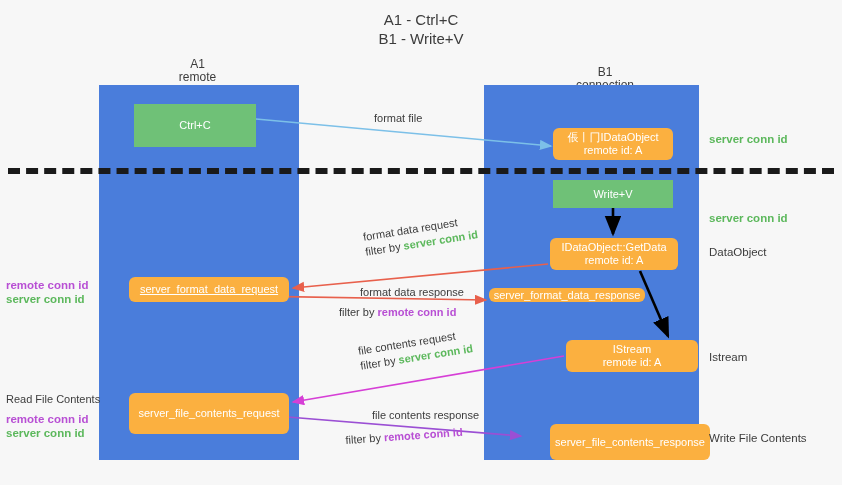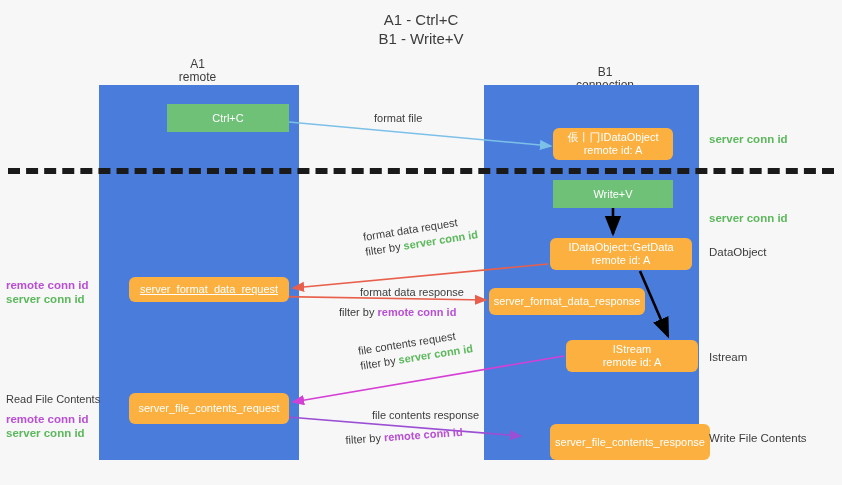--- a/index.html
+++ b/index.html
@@ -81,28 +81,28 @@
     text-align: center;
     color: #ffffff;
     font-size: 11px;
     line-height: 13px;
     padding: 2px 6px;
   }
   .box.green { background: #6fc177; }
   .box.orange { background: #fbb040; border-radius: 6px; }
   .box .l2 { font-size: 11px; }
 
-  #box-ctrl-c      { left: 134px; top: 104px; width: 122px; height: 28px; margin-left: 33px; }
+  #box-ctrl-c      { left: 134px; top: 104px; width: 122px; height: 43px; }
   #box-idataobject { left: 553px; top: 128px; width: 120px; height: 32px; }
   #box-ctrl-v      { left: 553px; top: 180px; width: 120px; height: 28px; }
-  #box-getdata     { left: 550px; top: 238px; width: 142px; height: 32px; }
+  #box-getdata     { left: 550px; top: 238px; width: 128px; height: 32px; }
   #box-istream     { left: 566px; top: 340px; width: 132px; height: 32px; }
   #box-fdreq       { left: 129px; top: 277px; width: 160px; height: 25px; text-decoration: underline; }
-  #box-fdresp      { left: 489px; top: 288px; width: 156px; height: 27px; }
-  #box-fcreq       { left: 129px; top: 393px; width: 160px; height: 31px; }
+  #box-fdresp      { left: 489px; top: 288px; width: 156px; height: 14px; }
+  #box-fcreq       { left: 129px; top: 393px; width: 160px; height: 41px; }
   #box-fcresp      { left: 550px; top: 424px; width: 160px; height: 36px; }
 
   
   .side-note {
     position: absolute;
     font-size: 11.5px;
     line-height: 14px;
     white-space: nowrap;
   }
   .side-note.green-b { color: #5cb85c; font-weight: bold; }

